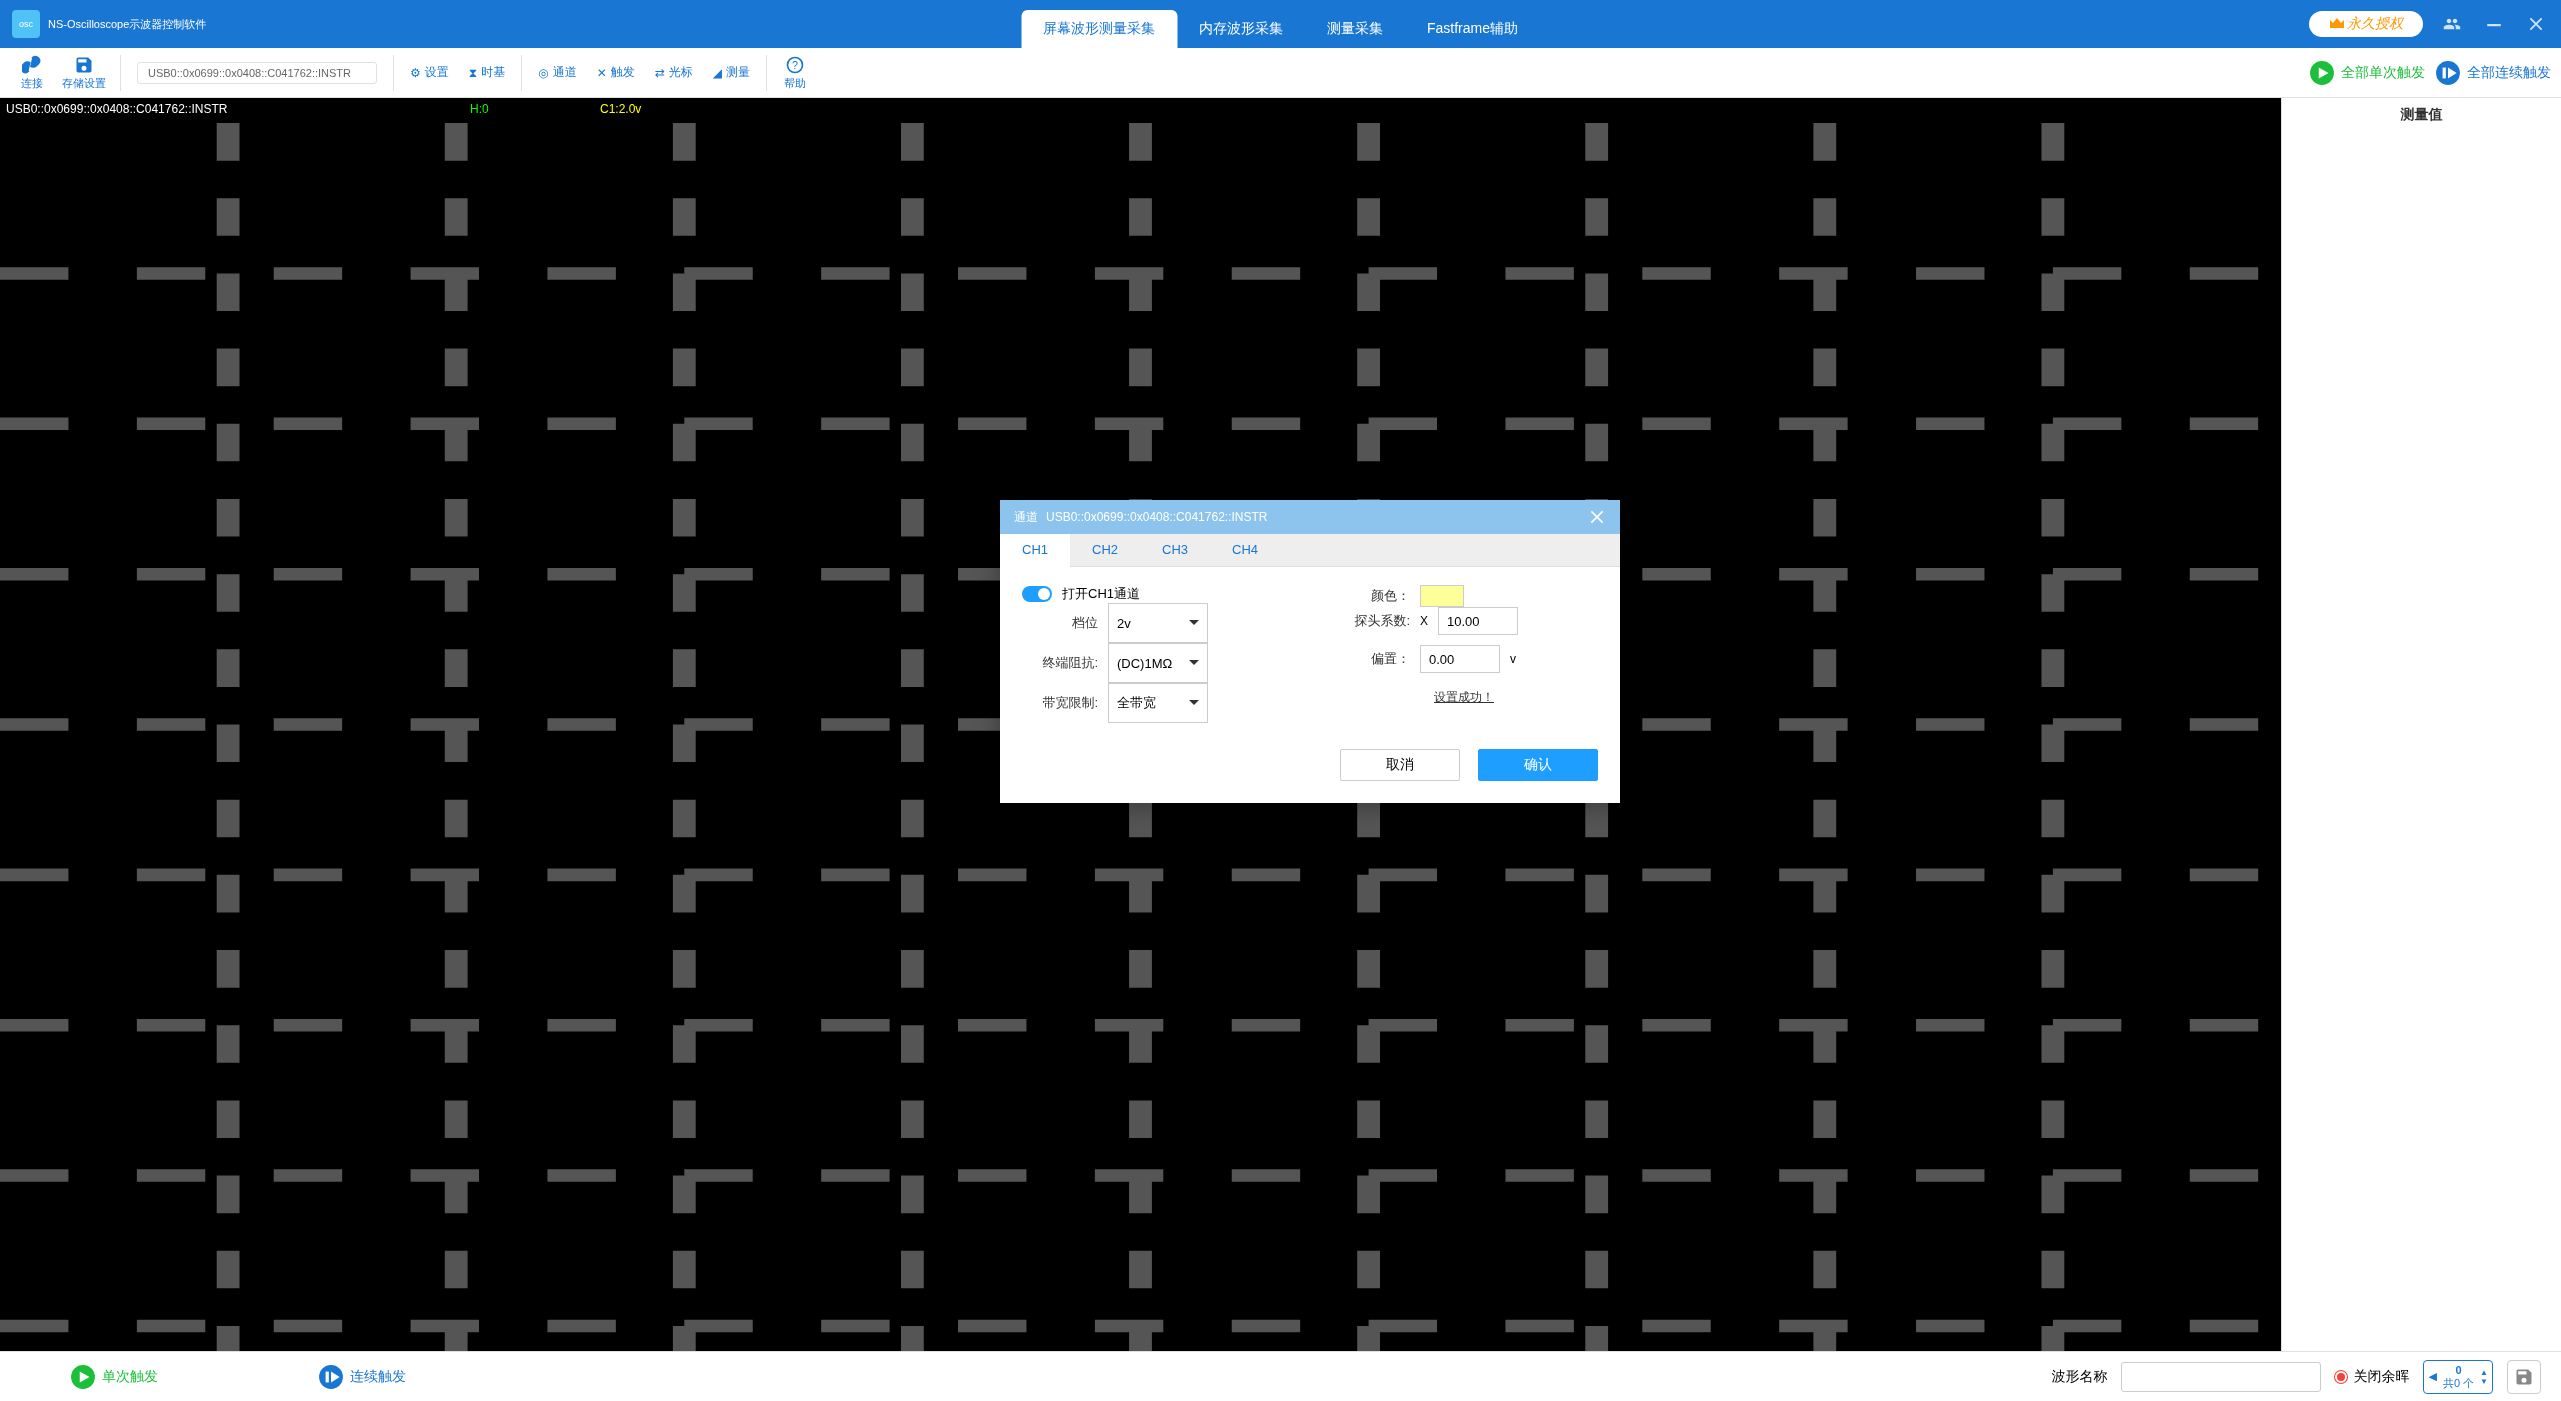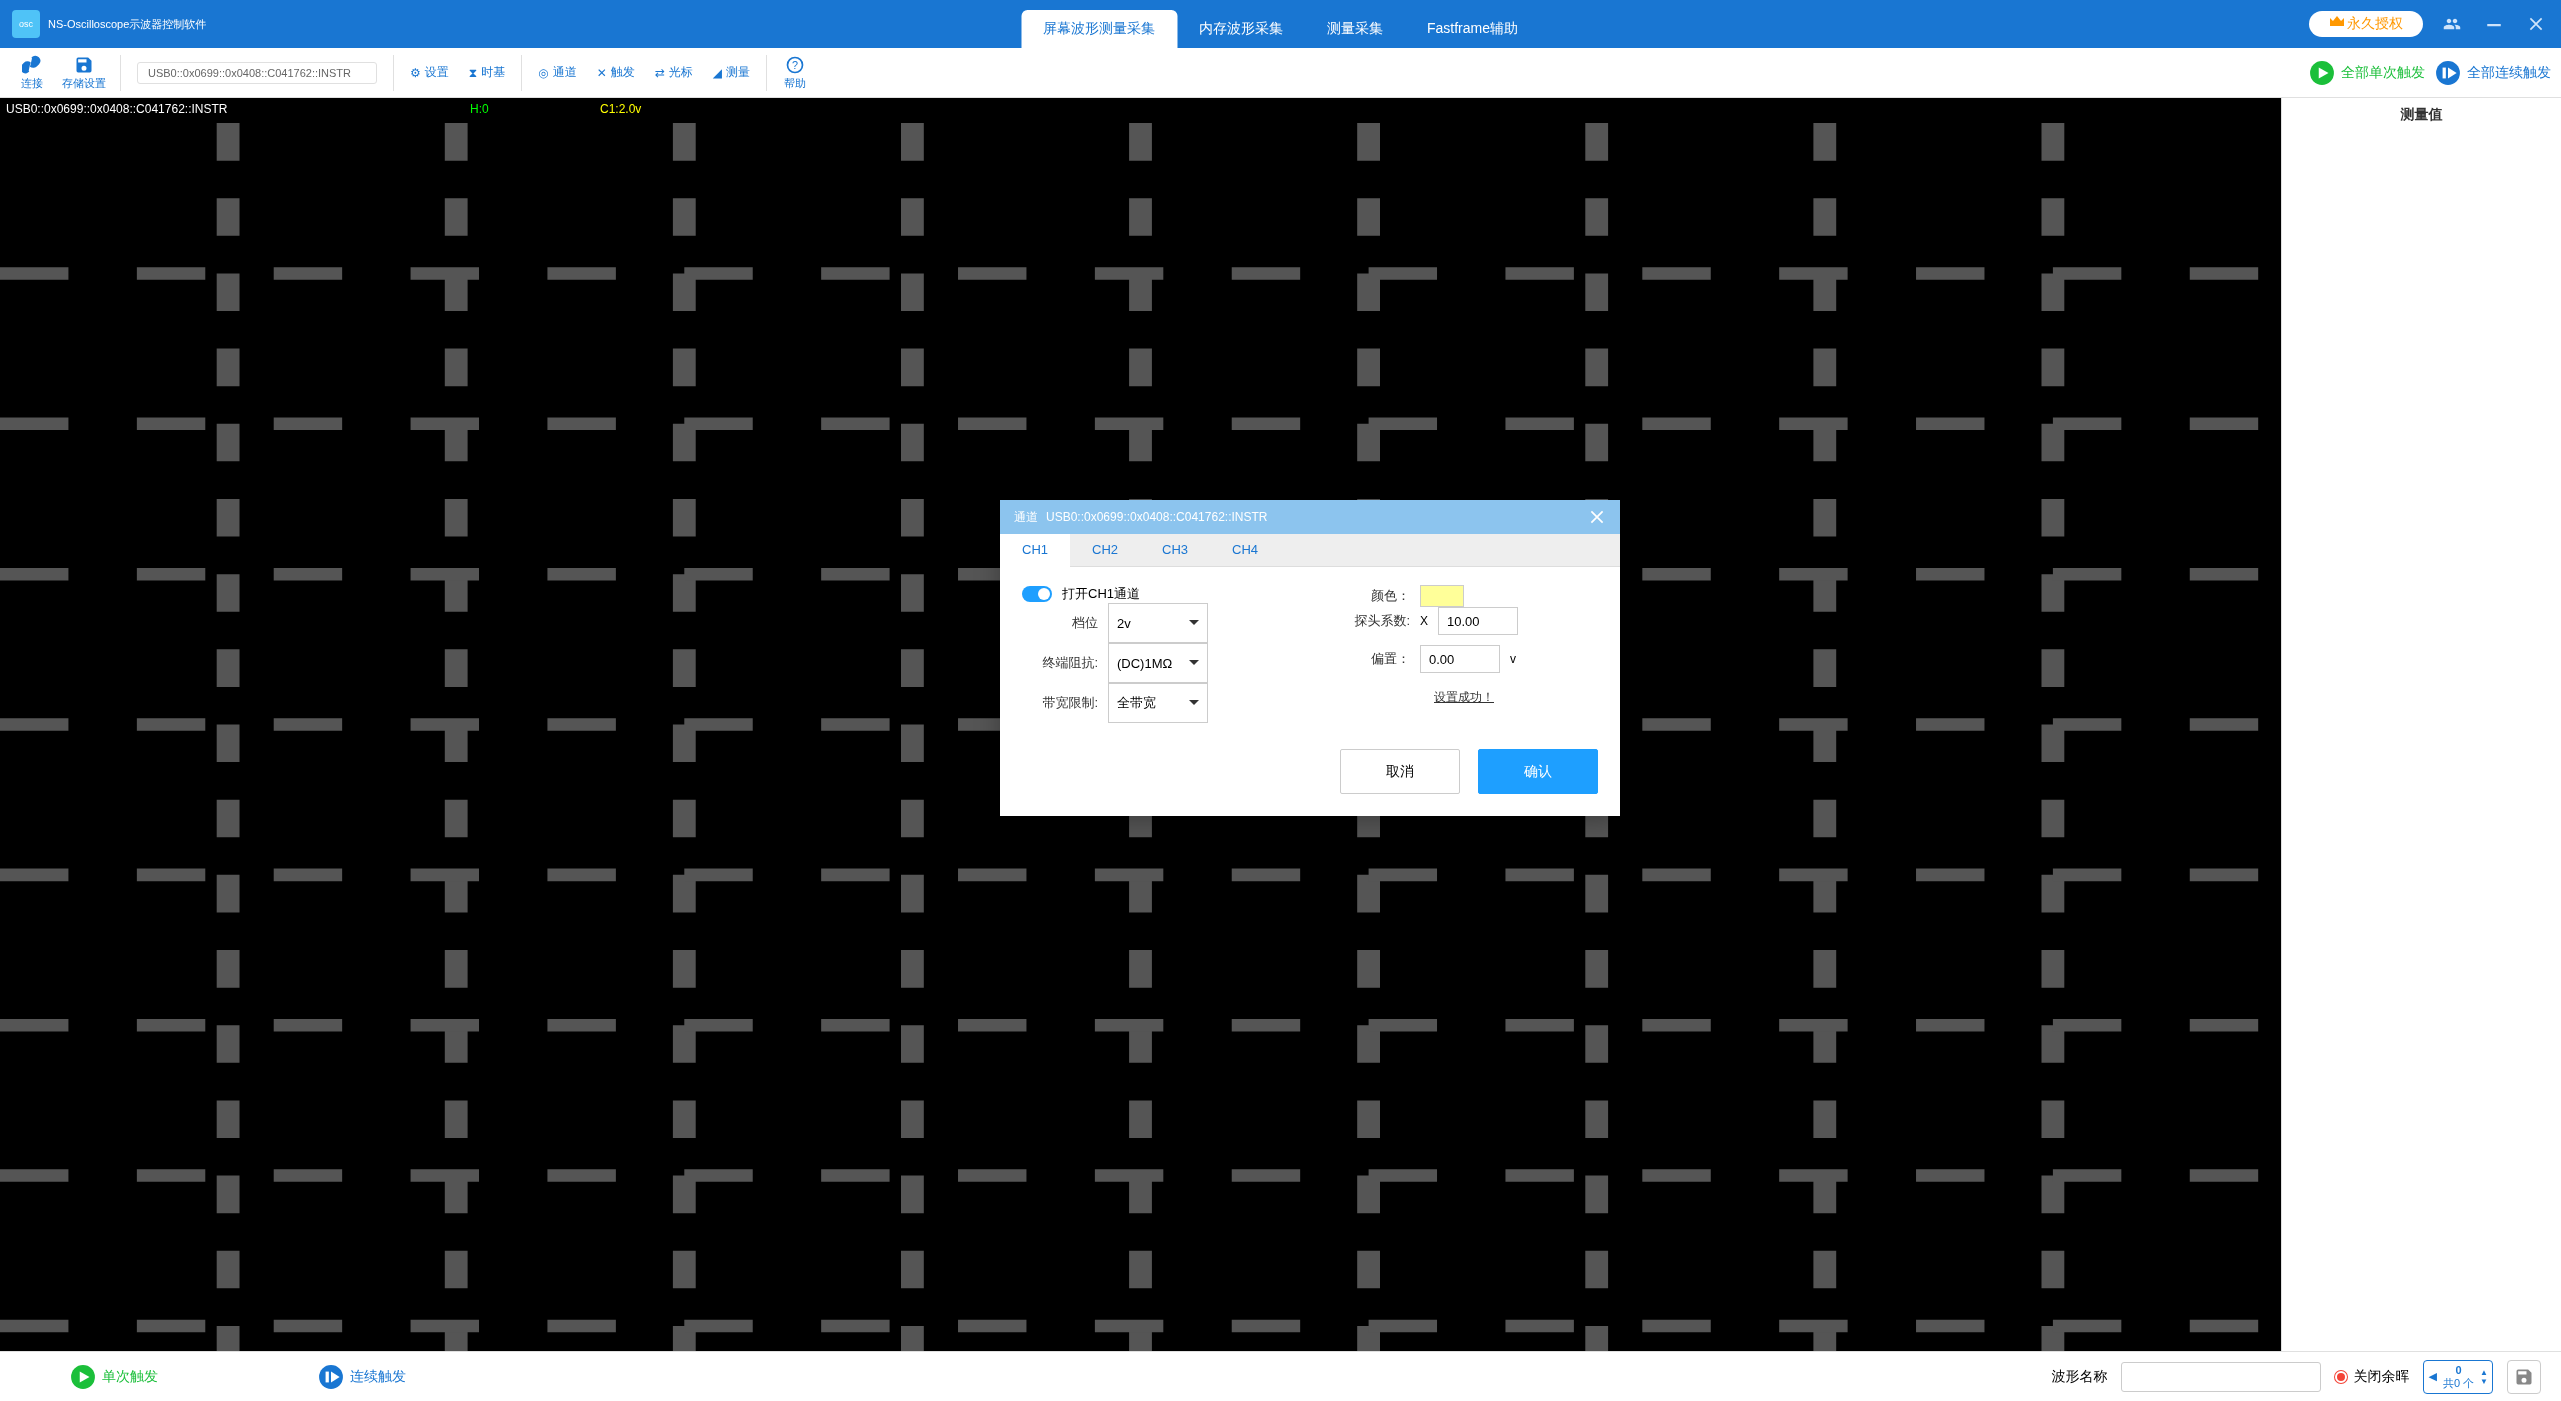--- a/index.html
+++ b/index.html
@@ -6,21 +6,21 @@
 body { font-family: "Microsoft YaHei", Arial, sans-serif; font-size: 12px; background: #fff; overflow: hidden; width: 2561px; height: 1401px; position: relative; transform-origin: top left; }
 
 
 .titlebar { height: 48px; background: #1976d2; display: flex; align-items: center; color: #fff; padding: 0 12px; position: relative; }
 .app-icon { width: 28px; height: 28px; background: #4fc3f7; border-radius: 4px; display: flex; align-items: center; justify-content: center; font-size: 9px; color: #fff; margin-right: 8px; }
 .app-title { font-size: 11px; }
 .tabs-top { position: absolute; left: 50%; transform: translateX(-50%); display: flex; gap: 0; height: 100%; align-items: flex-end; }
 .tab-top { padding: 10px 22px; color: #fff; cursor: pointer; font-size: 14px; }
 .tab-top.active { background: #fff; color: #1976d2; border-radius: 6px 6px 0 0; }
 .title-right { margin-left: auto; display: flex; align-items: center; gap: 16px; }
-.license-badge { background: #fff; border-radius: 16px; padding: 4px 20px; color: #ff9800; display: flex; gap: 2px; font-size: 14px; }
+.license-badge { background: #fff; border-radius: 16px; padding: 4px 20px; color: #ff9800; display: flex; align-items: center; gap: 2px; font-size: 14px; font-style: italic; }
 .win-btn { color: #cfe4fb; cursor: pointer; padding: 4px; }
 .win-btn svg { width: 18px; height: 18px; }
 
 
 .toolbar { height: 50px; background: #fff; border-bottom: 1px solid #e0e0e0; display: flex; align-items: center; padding: 0 10px; }
 .tool-group { display: flex; align-items: center; }
 .tool-btn { display: flex; flex-direction: column; align-items: center; justify-content: center; padding: 2px 8px; cursor: pointer; color: #1976d2; min-width: 44px; }
 .tool-btn .icon { font-size: 18px; height: 22px; display:flex; align-items:center; }
 .tool-btn .label { font-size: 11px; margin-top: 0; }
 .tool-sep { width: 1px; height: 36px; background: #e0e0e0; margin: 0 6px; }
@@ -58,21 +58,21 @@
 .row-label { width: 76px; text-align: right; color: #333; font-size: 13px; }
 .row-label-r { width: 80px; text-align: right; color: #333; font-size: 13px; }
 .toggle { width: 30px; height: 16px; background: #1e9fff; border-radius: 10px; position: relative; cursor: pointer; }
 .toggle::after { content:''; position:absolute; width:12px; height:12px; background:#fff; border-radius:50%; top:2px; right:2px; }
 .combo { border: 1px solid #ccc; height: 40px; padding: 0 8px; min-width: 100px; display: flex; align-items: center; justify-content: space-between; cursor: pointer; background:#fff; font-size:13px; }
 .combo .caret { border: 5px solid transparent; border-top-color: #333; margin-top:4px; }
 .text-input { border: 1px solid #ccc; height: 28px; padding: 0 8px; width: 80px; font-size: 13px; }
 .color-swatch { width: 44px; height: 22px; border: 1px solid #ccc; cursor:pointer; }
 .status-text { text-align: center; color: #333; font-size: 12px; margin-top: 16px; text-decoration: underline; }
 .dialog-footer { display: flex; justify-content: flex-end; gap: 18px; padding: 16px 22px 22px; }
-.btn { min-width: 120px; height: 45px; border: 1px solid #ccc; background: #fff; cursor: pointer; font-size: 14px; border-radius:2px; }
+.btn { min-width: 120px; height: 32px; border: 1px solid #ccc; background: #fff; cursor: pointer; font-size: 14px; border-radius:2px; }
 .btn.primary { background: #1e9fff; color: #fff; border-color: #1e9fff; }
 
 
 .footer { height: 50px; background: #fff; border-top: 1px solid #e0e0e0; display: flex; align-items: center; padding: 0 20px; gap: 20px; }
 .foot-trig { display: flex; align-items: center; gap: 6px; color: #1bbf3a; font-weight: 500; font-size: 14px; cursor:pointer; }
 .foot-trig.blue { color: #1976d2; }
 .foot-right { margin-left: auto; display: flex; align-items: center; gap: 14px; }
 .wave-name-label { font-size: 14px; }
 .wave-name-input { border: 1px solid #ccc; border-radius: 3px; height: 30px; width: 200px; padding: 0 8px; }
 .afterglow { display: flex; align-items: center; gap: 6px; font-size: 14px; }

